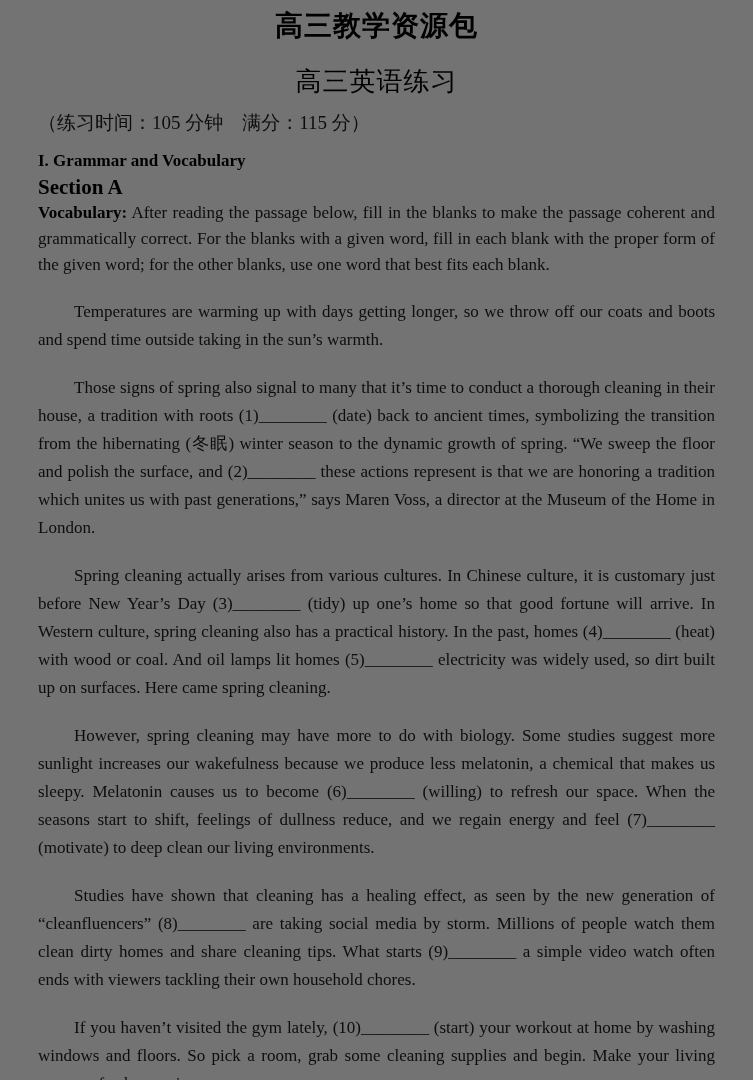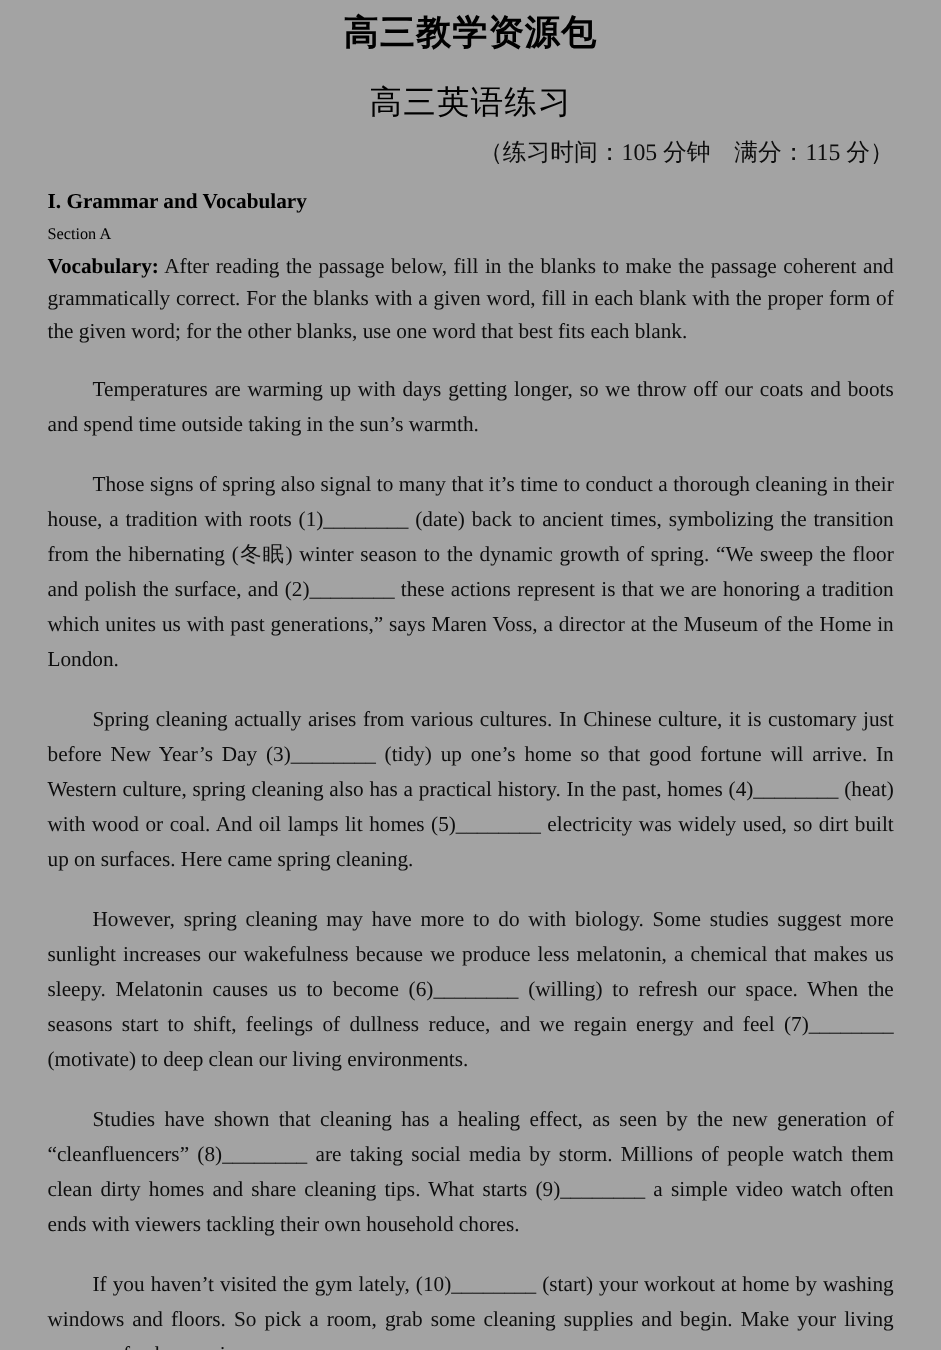--- a/index.html
+++ b/index.html
@@ -6,21 +6,21 @@
     margin: 0;
     padding: 0;
     background: #ffffff;
   }
   .page {
     position: relative;
     width: 753px;
     height: 1080px;
     box-sizing: border-box;
     padding: 6px 38px 0 38px;
-    background: #a3a3a3;
+    background: #737373;
     color: #141414;
     font-family: "Liberation Serif", serif;
     overflow: hidden;
   }
   .title {
     margin: 2px 0 0 0;
     text-align: center;
     font-family: "Liberation Sans", sans-serif;
     font-weight: 700;
     font-size: 28px;
@@ -33,35 +33,35 @@
     text-align: center;
     font-family: "Liberation Sans", sans-serif;
     font-weight: 400;
     font-size: 26px;
     line-height: 34px;
     color: #000000;
     letter-spacing: 1px;
   }
   .exam-info {
     margin-top: 12px;
-    text-align: right;
+    text-align: left;
     font-size: 19px;
     line-height: 26px;
     color: #0d0d0d;
   }
   .part-heading {
     margin-top: 12px;
     font-weight: 700;
     font-size: 17px;
     line-height: 26px;
     color: #000000;
   }
   .section-heading {
-    font-weight: 400;
-    font-size: 13px;
+    font-weight: 700;
+    font-size: 21px;
     line-height: 26px;
     color: #000000;
   }
   .directions {
     margin: 0;
     font-size: 17px;
     line-height: 26px;
     text-align: justify;
     color: #0d0d0d;
   }

